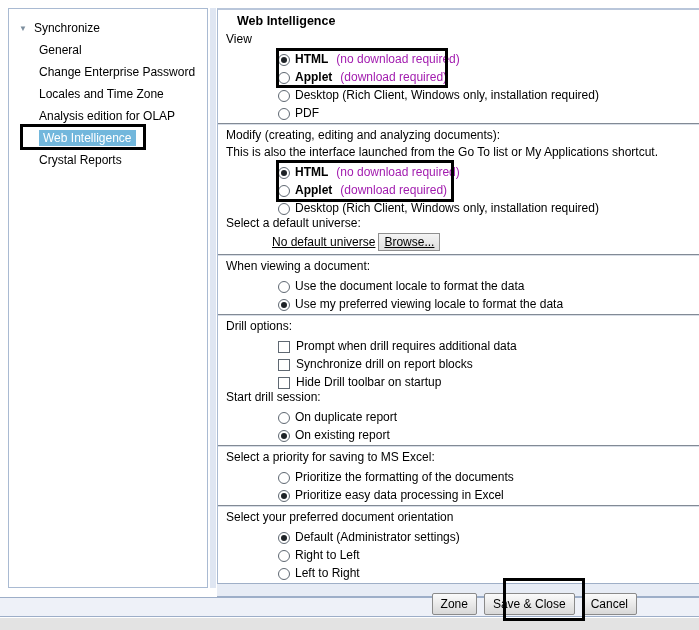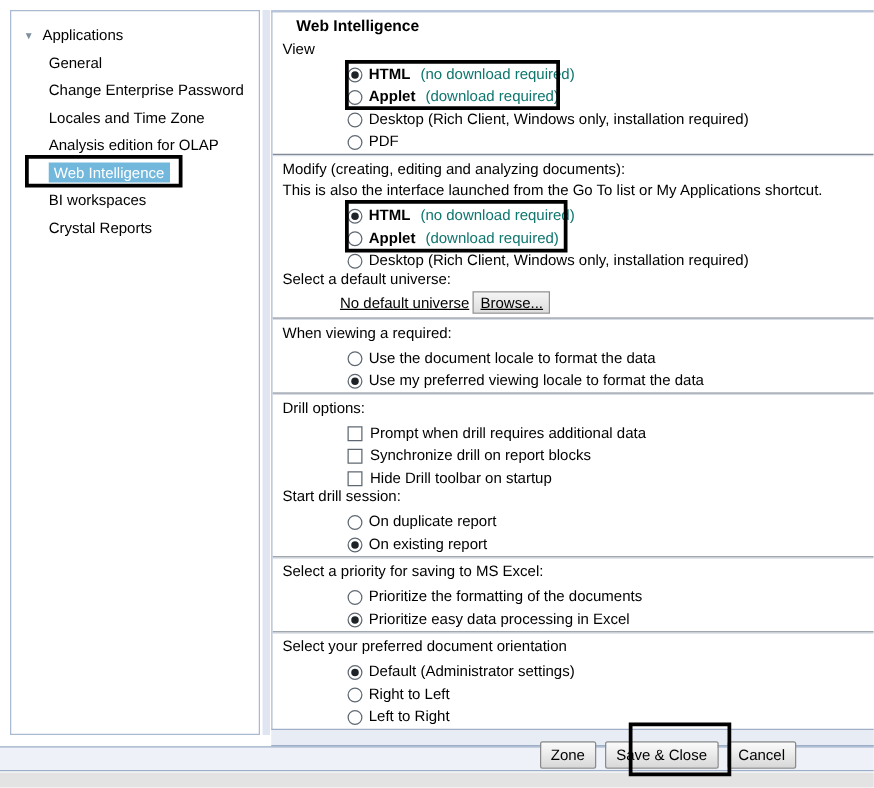--- a/index.html
+++ b/index.html
@@ -36,21 +36,21 @@
 
   .opt-row { height:17px; margin:1px 0 0 60px; display:flex; align-items:flex-end; white-space:nowrap; }
   .radio {
     width:12px; height:12px; border:1px solid #5f6872; border-radius:50%;
     background:#fff; margin-right:5px; flex:none; position:relative;
   }
   .radio.sel::after { content:""; position:absolute; inset:2px; border-radius:50%; background:#1e2327; }
   .chk { width:12px; height:12px; border:1px solid #5f6872; background:#fff; margin-right:6px; flex:none; }
   .opt-label { white-space:nowrap; }
   .opt-label.b { font-weight:bold; }
-  .hint { color:#0f766e; margin-left:8px; white-space:nowrap; }
+  .hint { color:#a21caf; margin-left:8px; white-space:nowrap; }
 
   .universe-row { height:18px; margin:1px 0 0 54px; display:flex; align-items:center;text-decoration:underline; }
   .browse-btn {
     margin-left:3px; border:1px solid #8f8f8f; background:linear-gradient(#f4f4f4,#dedede);
     padding:1px 5px; font-size:12px; cursor:default;
   }
 
   
   .band-right { position:absolute; left:217px; right:0; top:584px; height:13px;
     background:#e7ecf5; border-bottom:1px solid #9daec8; }
@@ -72,40 +72,37 @@
   #anno-save    { left:503px; top:578px; width:82px;  height:43px; }
 </style>
 </head>
 <body>
 
 <div class="screen">
 
   <div class="sidebar">
     <div class="tree-root">
       <span class="tri">▼</span>
-      <span>Applications</span>
+      <span>Synchronize</span>
     </div>
     <div id="tree-items">
         <div class="tree-item">
           <span class="plain">General</span>
         </div>
         <div class="tree-item">
           <span class="plain">Change Enterprise Password</span>
         </div>
         <div class="tree-item">
           <span class="plain">Locales and Time Zone</span>
         </div>
         <div class="tree-item">
           <span class="plain">Analysis edition for OLAP</span>
         </div>
         <div class="tree-item">
           <span class="selhl">Web Intelligence</span>
-        </div>
-        <div class="tree-item">
-          <span class="plain">BI workspaces</span>
         </div>
         <div class="tree-item">
           <span class="plain">Crystal Reports</span>
         </div>
       </div>
   </div>
   <div class="gap-strip"></div>
 
   <div class="panel">
     <div class="p-title">Web Intelligence</div>
@@ -153,21 +150,21 @@
         </div>
       </div>
     <div class="sec-label">Select a default universe:</div>
     <div class="universe-row">
       <span>No default universe</span>
       <button class="browse-btn">Browse...</button>
     </div>
 
     <div class="sep"></div>
 
-    <div class="sec-label">When viewing a required:</div>
+    <div class="sec-label">When viewing a document:</div>
     <div>
         <div class="opt-row">
           <span class="radio"></span>
           <span class="opt-label">Use the document locale to format the data</span>
         </div>
         <div class="opt-row">
           <span class="radio sel"></span>
           <span class="opt-label">Use my preferred viewing locale to format the data</span>
         </div>
       </div>

